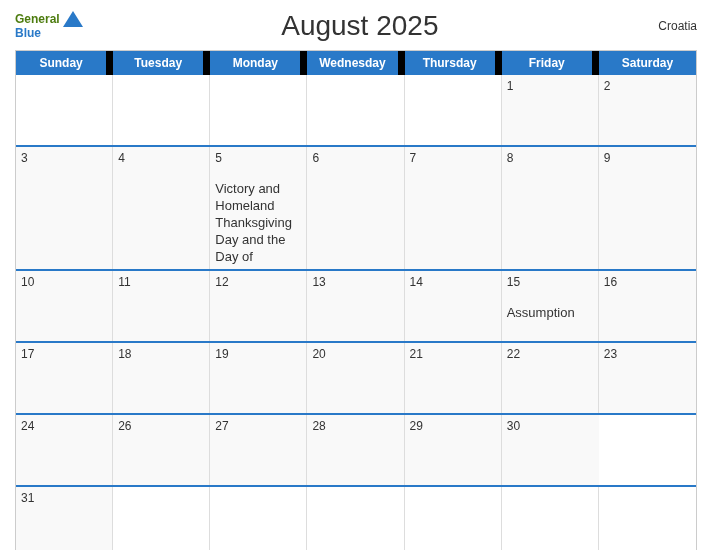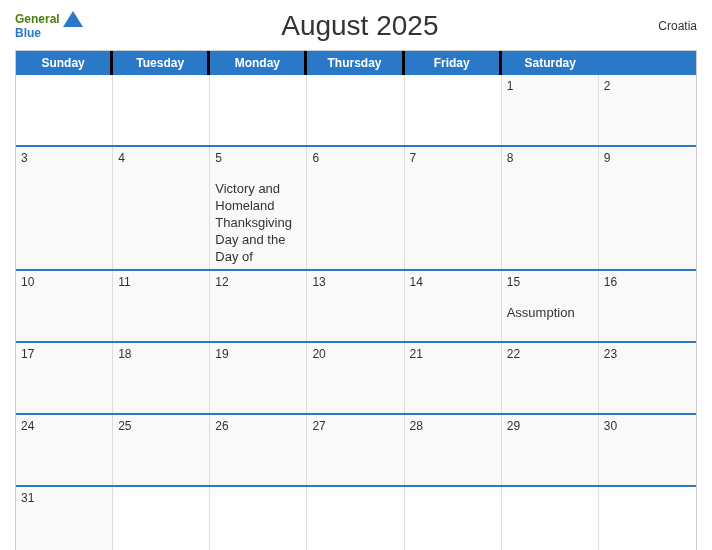--- a/index.html
+++ b/index.html
@@ -70,21 +70,21 @@
       display: grid;
       grid-template-columns: repeat(7, 1fr);
       background: #2979c8;
     }
     .cal-header-cell {
       color: #fff;
       font-size: 12px;
       font-weight: bold;
       text-align: center;
       padding: 5px 2px;
-      border-right: 3px solid #000000;
+      border-right: 7px solid #000000;
     }
     .cal-header-cell:last-child {
       border-right: none;
     }
     .calendar-body {
       flex: 1;
       display: flex;
       flex-direction: column;
     }
     .cal-week {
@@ -143,20 +143,21 @@
     </div>
     <div class="title">August 2025</div>
     <div class="country">Croatia</div>
   </div>
 
   <div class="calendar">
     <div class="calendar-header-row">
       <div class="cal-header-cell">Sunday</div>
       <div class="cal-header-cell">Tuesday</div>
       <div class="cal-header-cell">Monday</div>
+      <div class="cal-header-cell">Wednesday</div>
       <div class="cal-header-cell">Thursday</div>
       <div class="cal-header-cell">Friday</div>
       <div class="cal-header-cell">Saturday</div>
     </div>
     <div class="calendar-body" id="cal-body">
     <div class="cal-week">
           <div class="cal-cell empty"></div>
           <div class="cal-cell empty"></div>
           <div class="cal-cell empty"></div>
           <div class="cal-cell empty"></div>
@@ -237,23 +238,20 @@
           </div>
           <div class="cal-cell">
             <span class="cal-day-num">23</span>
           </div>
         </div>
         <div class="cal-week">
           <div class="cal-cell">
             <span class="cal-day-num">24</span>
           </div>
           <div class="cal-cell">
-            <span class="cal-day-num">25</span>
-          </div>
-          <div class="cal-cell">
             <span class="cal-day-num">26</span>
           </div>
           <div class="cal-cell">
             <span class="cal-day-num">27</span>
           </div>
           <div class="cal-cell">
             <span class="cal-day-num">28</span>
           </div>
           <div class="cal-cell">
             <span class="cal-day-num">29</span>

